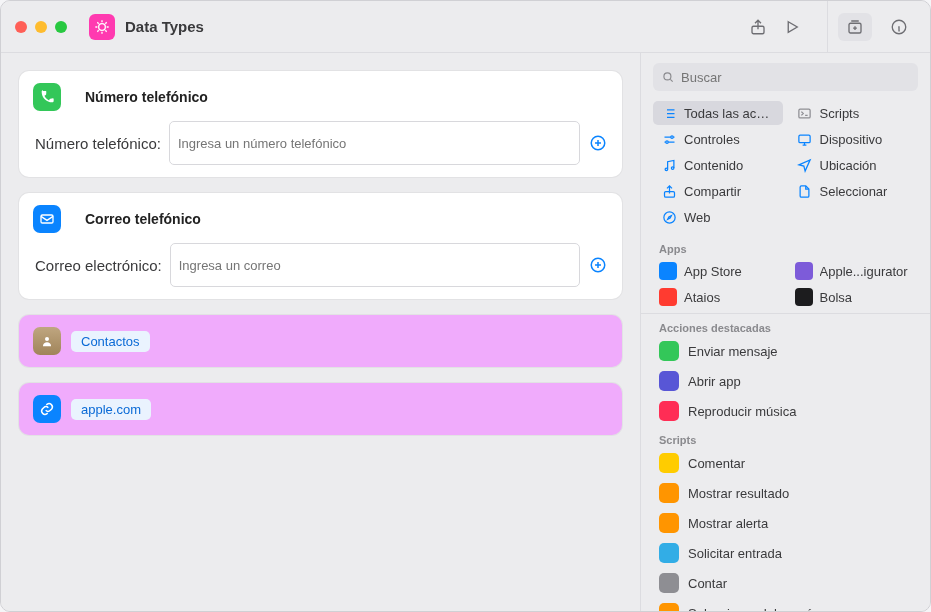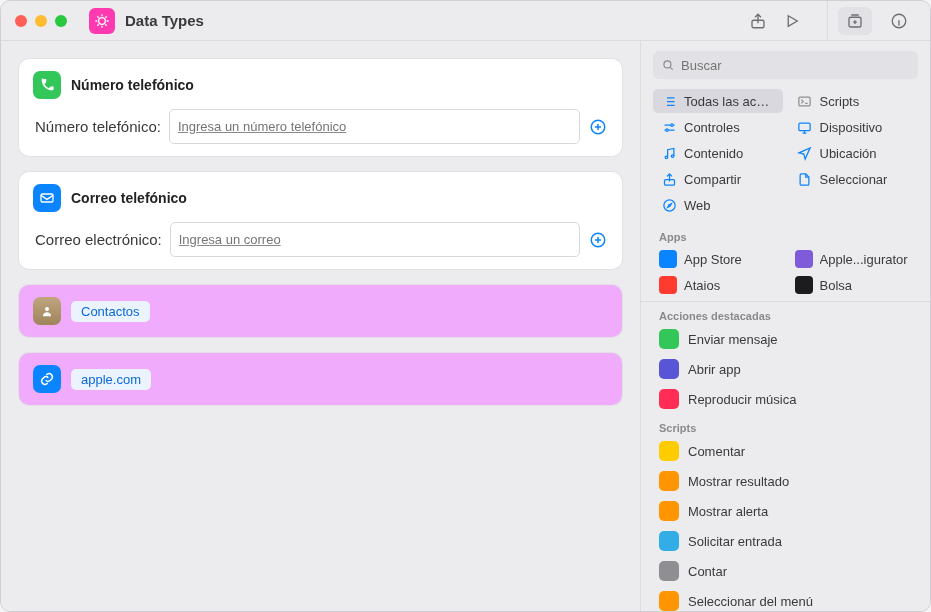--- a/index.html
+++ b/index.html
@@ -1,44 +1,44 @@
 <!DOCTYPE html>
 <html><head>
 <meta charset="utf-8">
 <style>
 * { box-sizing: border-box; margin: 0; padding: 0; font-family: -apple-system, "Helvetica Neue", Arial, sans-serif; }
 body { background: #f5f5f7; width: 931px; height: 612px; overflow: hidden; }
 .window { width: 931px; height: 612px; background: #ececee; border-radius: 10px; overflow: hidden; display: flex; flex-direction: column; border: 1px solid #d0d0d4; }
 
-.titlebar { height: 40px; display: flex; align-items: center; padding: 0 14px; background: #ececee; border-bottom: 1px solid #dcdce0; }
+.titlebar { height: 52px; display: flex; align-items: center; padding: 0 14px; background: #ececee; border-bottom: 1px solid #dcdce0; }
 .traffic { display: flex; gap: 8px; }
 .dot { width: 12px; height: 12px; border-radius: 50%; }
 .dot.red { background: #ff5f57; }
 .dot.yellow { background: #febc2e; }
 .dot.green { background: #28c840; }
 .app-icon { width: 26px; height: 26px; border-radius: 6px; background: #ff3ab0; margin-left: 22px; display: flex; align-items: center; justify-content: center; }
 .app-icon svg { width: 16px; height: 16px; }
 .title { font-weight: 600; font-size: 15px; margin-left: 10px; color: #3a3a3c; }
 .titlebar-spacer { flex: 1; }
 .tb-btn { width: 34px; height: 28px; display: flex; align-items: center; justify-content: center; color: #6e6e73; border-radius: 6px; }
 .tb-btn.boxed { background: #e2e2e6; }
 .tb-btn svg { width: 18px; height: 18px; }
 .titlebar-right { display: flex; gap: 10px; align-items: center; }
 .titlebar .divider { width: 1px; height: 52px; background: #dcdce0; margin: 0 10px 0 18px; }
 
 .body { flex: 1; display: flex; overflow: hidden; }
 .main { flex: 1; padding: 18px; overflow-y: auto; background: #ececee; }
 .card { background: #fff; border-radius: 10px; padding: 12px 14px; margin-bottom: 16px; box-shadow: 0 0 0 1px rgba(0,0,0,0.04); }
-.card-head { display: flex; align-items: center; gap: 10px; margin-bottom: 10px; }
+.card-head { display: flex; align-items: center; gap: 24px; margin-bottom: 10px; }
 .action-icon { width: 28px; height: 28px; border-radius: 7px; display: flex; align-items: center; justify-content: center; color: #fff; flex-shrink: 0; }
 .action-icon svg { width: 16px; height: 16px; }
 .action-title { font-weight: 600; font-size: 14px; color: #222; }
 .field-row { display: flex; align-items: center; gap: 8px; padding-left: 2px; }
 .field-label { font-size: 15px; color: #3a3a3c; white-space: nowrap; }
-.field-input { flex: 1; height: 35px; border: 1px solid #d8d8dc; border-radius: 5px; padding: 0 8px; font-size: 13px; color: #8a8a8e; background: #fff; text-decoration: underline; }
+.field-input { flex: 1; height: 44px; border: 1px solid #d8d8dc; border-radius: 5px; padding: 0 8px; font-size: 13px; color: #8a8a8e; background: #fff; }
 .plus-btn { width: 20px; height: 20px; color: #0a84ff; display: flex; align-items: center; justify-content: center; }
 .plus-btn svg { width: 18px; height: 18px; }
 
 .simple-card { background: #f0abfc; border-radius: 10px; padding: 12px 14px; margin-bottom: 16px; display: flex; align-items: center; gap: 10px; box-shadow: 0 0 0 1px rgba(0,0,0,0.04); }
 .token { background: #eaf3fe; color: #0a6ad6; padding: 3px 10px; border-radius: 5px; font-size: 13px; }
 
 .sidebar { width: 290px; background: #ececee; border-left: 1px solid #dcdce0; display: flex; flex-direction: column; overflow: hidden; }
 .search-wrap { padding: 10px 12px; }
 .search { display: flex; align-items: center; background: #e2e2e6; border-radius: 6px; height: 28px; padding: 0 8px; gap: 6px; }
 .search svg { width: 14px; height: 14px; color: #8a8a8e; }

